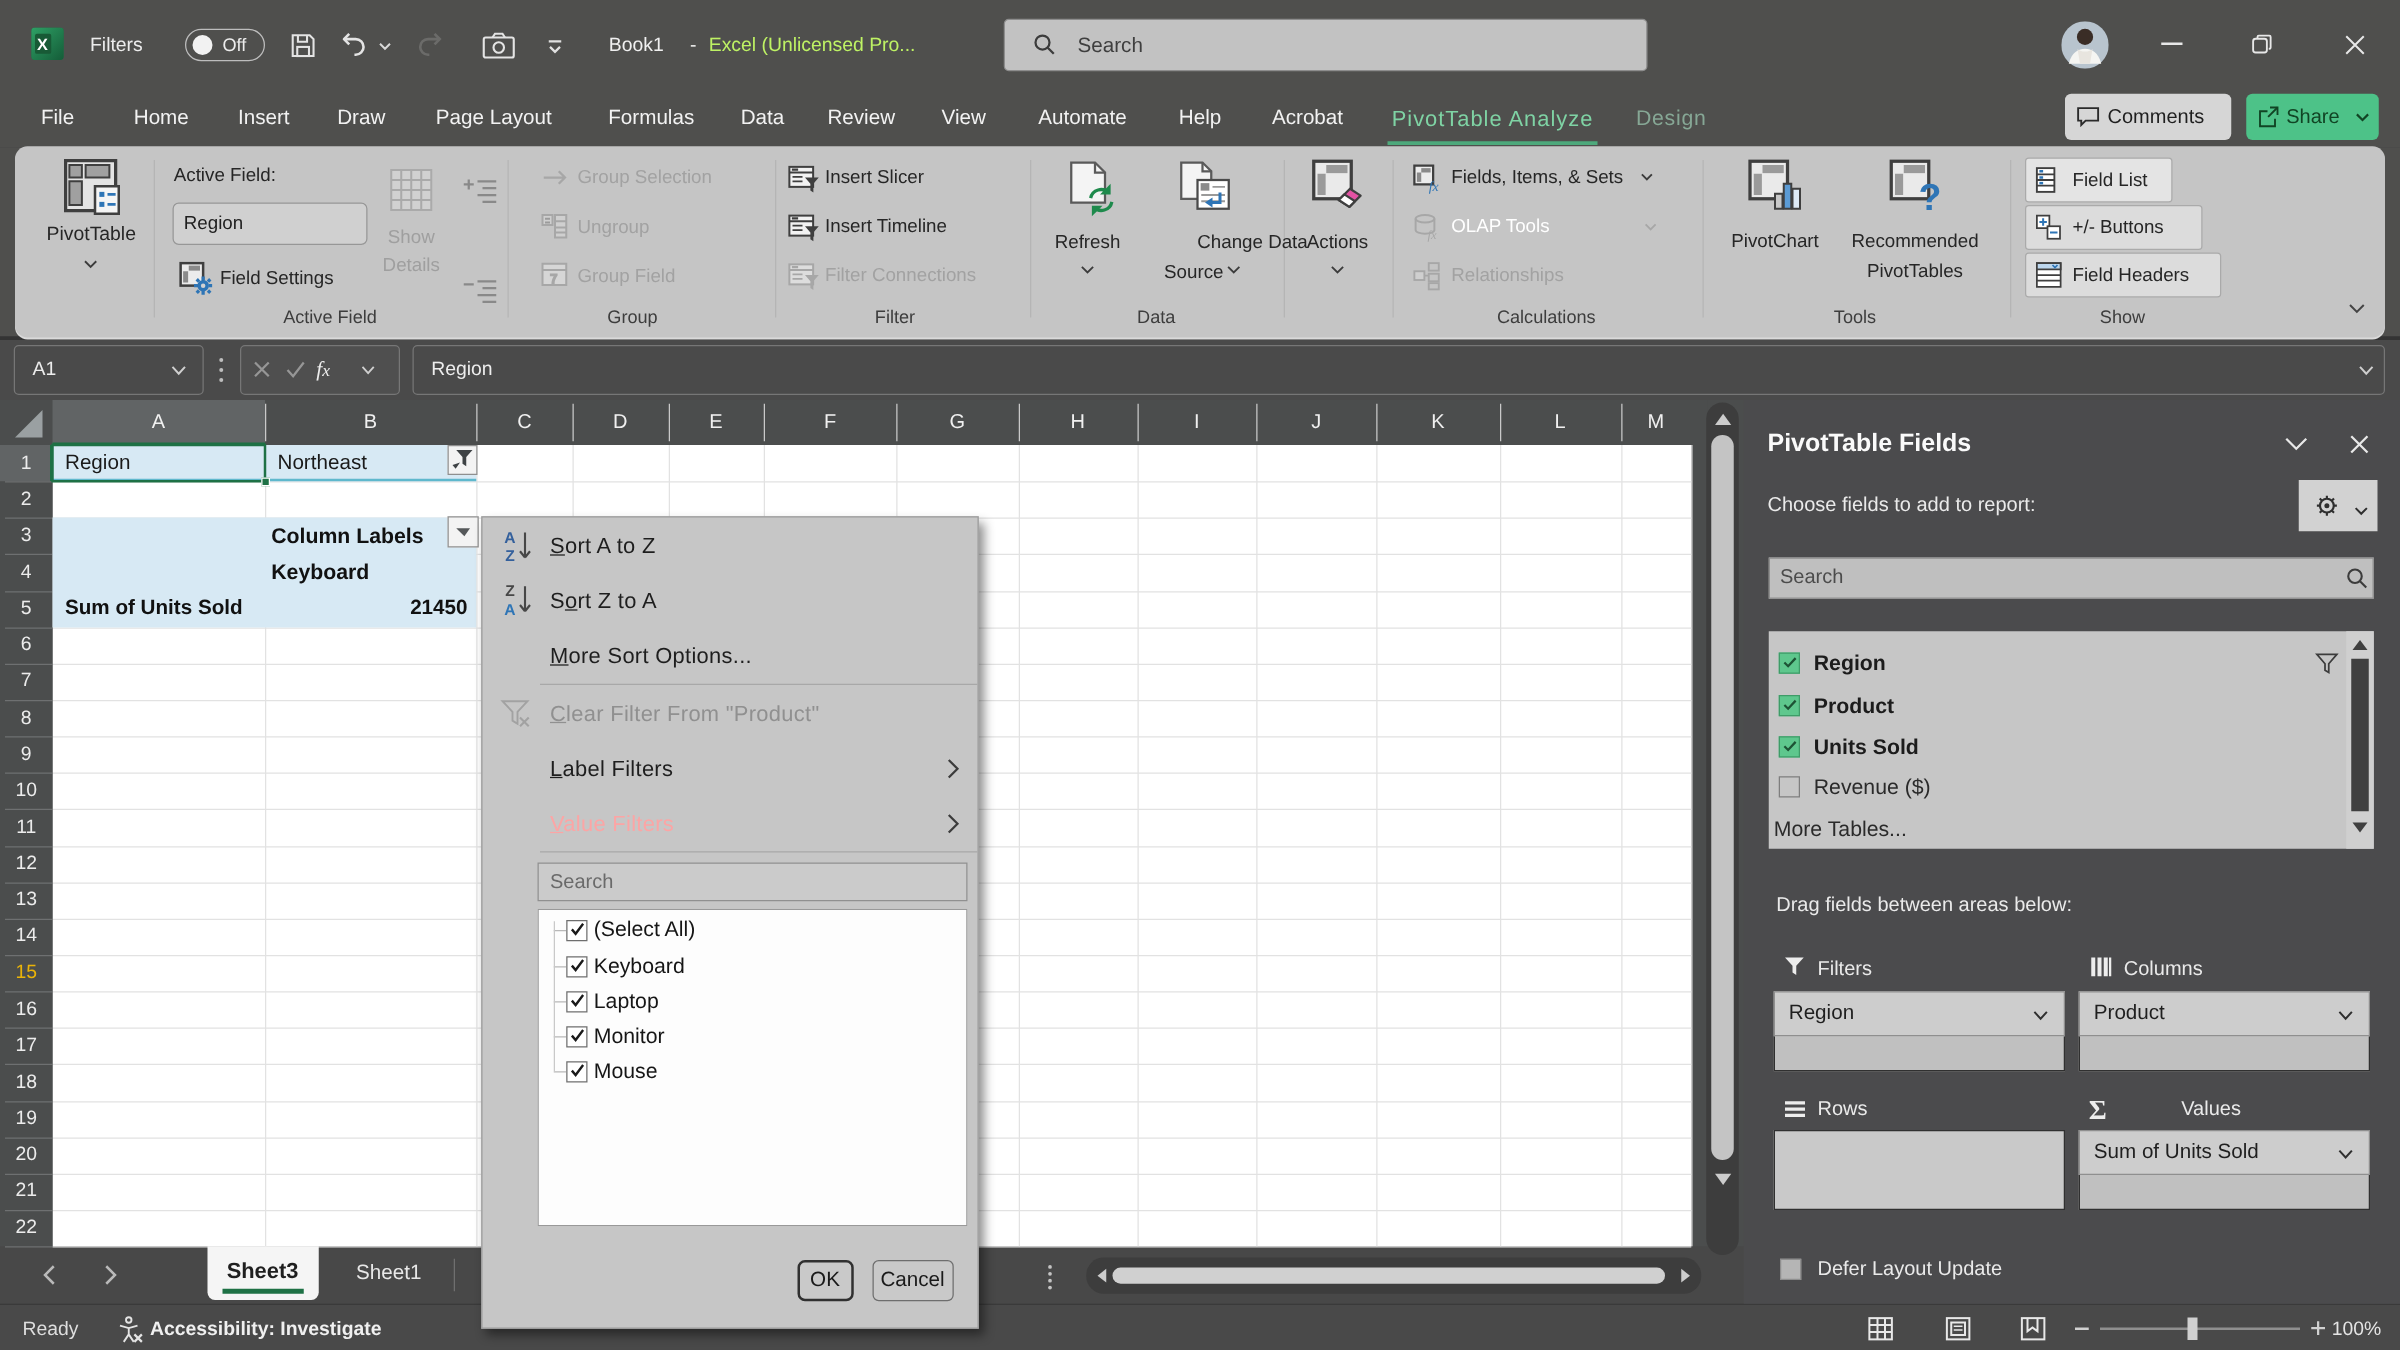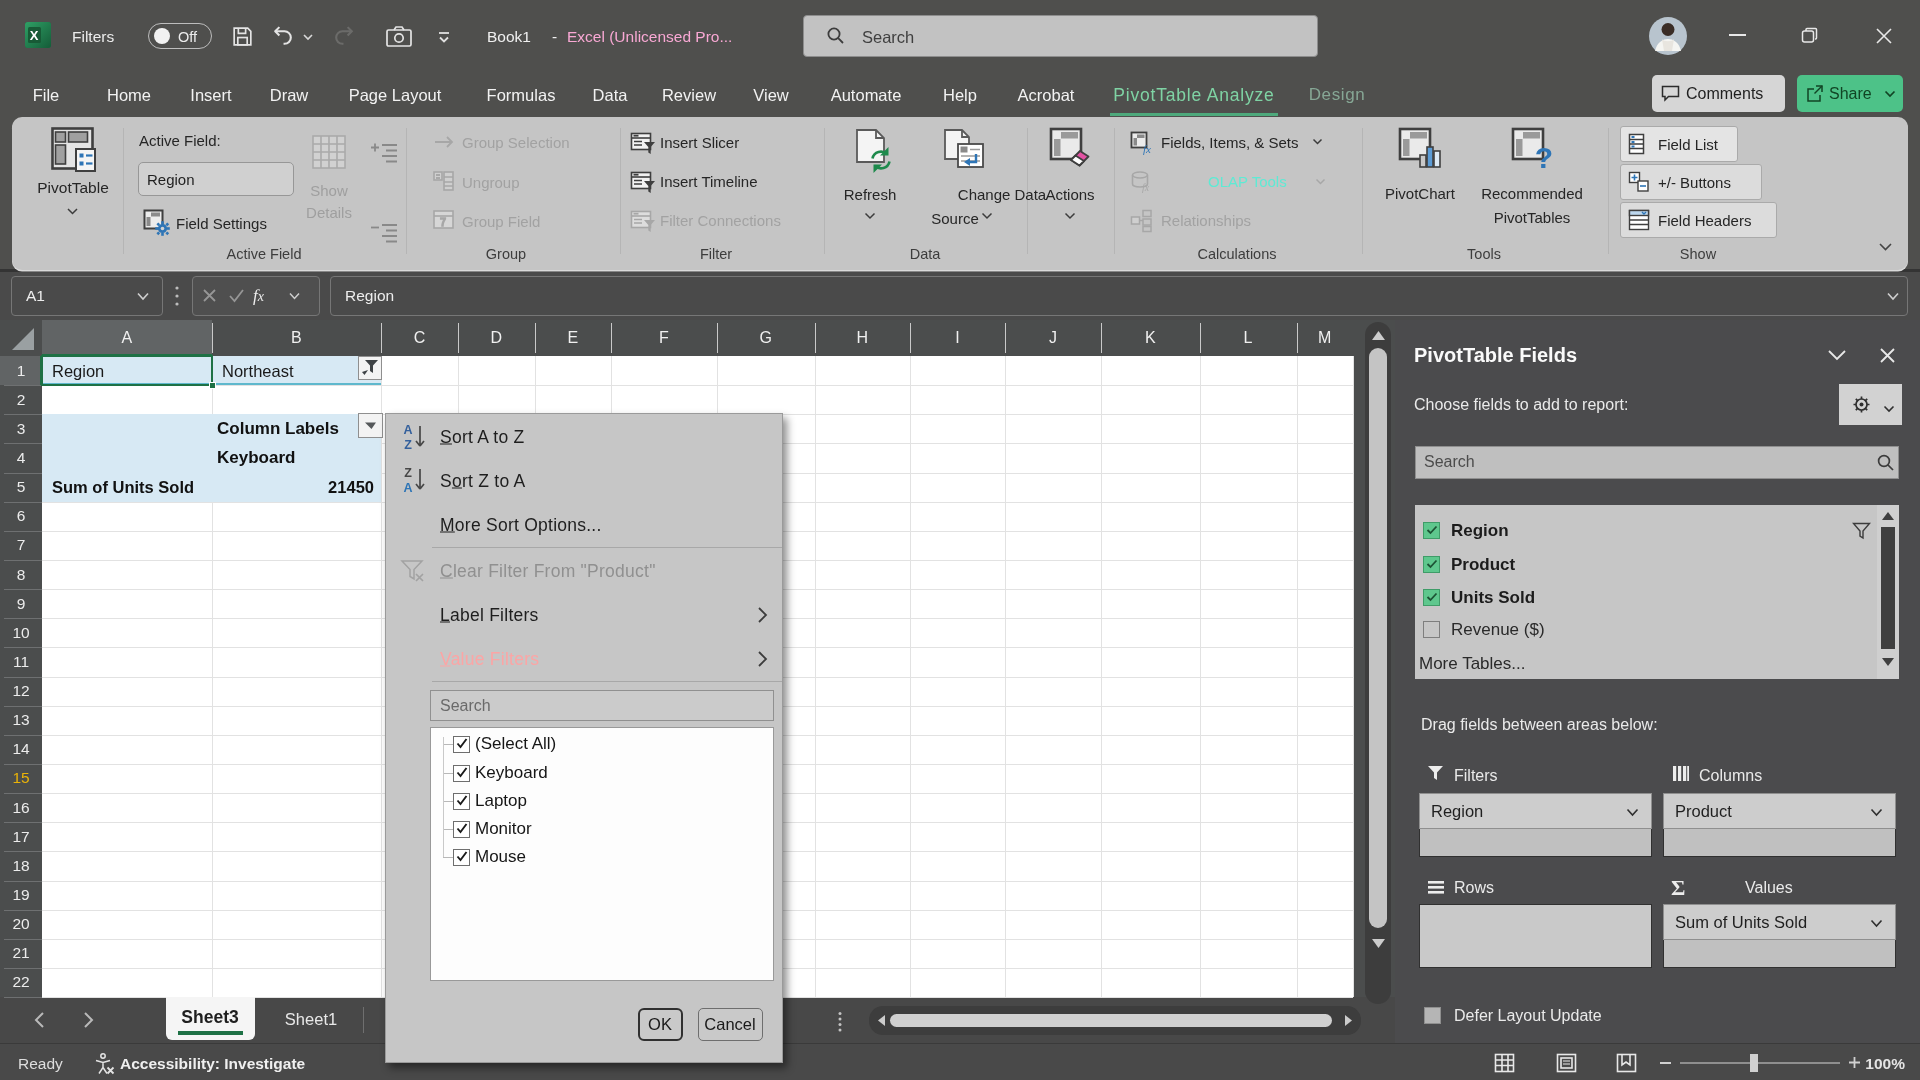--- a/index.html
+++ b/index.html
@@ -53,21 +53,21 @@
       <rect x="2" y="5" width="24" height="16" rx="1.5"></rect>
       <path d="M9 5l2-3h6l2 3"></path>
       <circle cx="14" cy="13" r="4.2"></circle>
     </svg>
 <svg class="ab" style="left:436px;top:30px" width="16" height="14" viewBox="0 0 16 14" fill="none" stroke="#e0e0e0" stroke-width="1.8">
       <path d="M3 3h10"></path>
       <path d="M4 7.5l4 4 4-4"></path>
     </svg>
 <div class="ab" style="left:487px;top:37px;transform:translateY(-50%);font-size:15.5px;color:#f0f0f0;font-weight:400;white-space:nowrap;">Book1</div>
 <div class="ab" style="left:552px;top:37px;transform:translateY(-50%);font-size:15.5px;color:#f0f0f0;font-weight:400;white-space:nowrap;">-</div>
-<div class="ab" style="left:567px;top:37px;transform:translateY(-50%);font-size:15.5px;color:#f9a8d4;font-weight:400;white-space:nowrap;">Excel (Unlicensed Pro...</div>
+<div class="ab" style="left:567px;top:37px;transform:translateY(-50%);font-size:15.5px;color:#bef264;font-weight:400;white-space:nowrap;">Excel (Unlicensed Pro...</div>
 <div class="ab" style="left:803px;top:15px;width:515px;height:42px;background:#c2c2c2;border-radius:4px;border:1px solid #8d8d8d"></div>
 <svg class="ab" style="left:826px;top:26px" width="19" height="19" viewBox="0 0 19 19" fill="none" stroke="#3c3c3c" stroke-width="1.8">
       <circle cx="8" cy="8" r="5.6"></circle>
       <path d="M12.2 12.2 17 17"></path>
     </svg>
 <div class="ab" style="left:862px;top:37px;transform:translateY(-50%);font-size:16.5px;color:#3f3f3f;font-weight:400;white-space:nowrap;">Search</div>
 <svg class="ab" style="left:1649px;top:17px" width="38" height="38" viewBox="0 0 38 38">
       <circle cx="19" cy="19" r="19" fill="#b8c4ce"></circle>
       <circle cx="19" cy="12.5" r="6.5" fill="#3a2d26"></circle>
       <path d="M6 34c2-9 8-12 13-12s11 3 13 12z" fill="#f5f5f2"></path>
@@ -266,21 +266,21 @@
     </svg>
 <div class="ab" style="left:1161px;top:142px;transform:translateY(-50%);font-size:15px;color:#262626;font-weight:400;white-space:nowrap;">Fields, Items, &amp; Sets</div>
 <svg class="ab" style="left:1312px;top:138px" width="11" height="8" viewBox="0 0 11 8" fill="none" stroke="#3c3c3c" stroke-width="1.5">
       <path d="M1.5 1.5 5.5 5.5 9.5 1.5"></path>
     </svg>
 <svg class="ab" style="left:1130px;top:170px;opacity:.55" width="24" height="24" viewBox="0 0 24 24" fill="none" stroke="#8f8f8f" stroke-width="1.6">
       <ellipse cx="10" cy="5" rx="7.5" ry="3"></ellipse>
       <path d="M2.5 5v9c0 1.7 3.4 3 7.5 3s7.5-1.3 7.5-3V5"></path>
       <text x="12" y="21" font-size="10" font-style="italic" fill="#8f8f8f" stroke="none" font-family="Liberation Serif">fx</text>
     </svg>
-<div class="ab" style="left:1161px;top:181px;transform:translateY(-50%);font-size:15px;color:#5eead4;font-weight:400;white-space:nowrap;margin-left:47px;">OLAP Tools</div>
+<div class="ab" style="left:1161px;top:181px;transform:translateY(-50%);font-size:15px;color:#ffffff;font-weight:400;white-space:nowrap;">OLAP Tools</div>
 <svg class="ab" style="left:1315px;top:178px;opacity:.55" width="11" height="8" viewBox="0 0 11 8" fill="none" stroke="#8f8f8f" stroke-width="1.5">
       <path d="M1.5 1.5 5.5 5.5 9.5 1.5"></path>
     </svg>
 <svg class="ab" style="left:1130px;top:209px;opacity:.55" width="24" height="24" viewBox="0 0 24 24" fill="none" stroke="#8f8f8f" stroke-width="1.5">
       <rect x="1.5" y="8" width="8" height="7" fill="#d8d8d8"></rect>
       <rect x="13" y="1.5" width="8" height="6"></rect>
       <rect x="13" y="10" width="8" height="6"></rect>
       <rect x="13" y="17.5" width="8" height="5"></rect>
       <path d="M9.5 11.5h3.5"></path>
     </svg>
@@ -537,21 +537,21 @@
 <svg class="ab" style="left:1616px;top:1053px" width="21" height="20" viewBox="0 0 21 20" fill="none" stroke="#e8e8e8" stroke-width="1.6">
       <rect x="1.5" y="1.5" width="18" height="17"></rect>
       <path d="M6 1.5V12l4-3 4 3V1.5" fill="none"></path>
     </svg>
 <div class="ab" style="left:1660px;top:1062px;width:11px;height:2px;background:#d0d0d0"></div>
 <div class="ab" style="left:1680px;top:1062px;width:160px;height:2px;background:#8f8f8f"></div>
 <div class="ab" style="left:1750px;top:1054px;width:8px;height:18px;background:#d0d0d0"></div>
 <svg class="ab" style="left:1848px;top:1056px" width="13" height="13" viewBox="0 0 13 13" stroke="#d0d0d0" stroke-width="1.8">
       <path d="M6.5 1v11M1 6.5h11"></path>
     </svg>
-<div class="ab" style="right:15px;top:1064px;transform:translateY(-50%);font-size:15.5px;color:#e4e4e4;font-weight:700;white-space:nowrap;">100%</div>
+<div class="ab" style="right:15px;top:1064px;transform:translateY(-50%);font-size:15.5px;color:#e4e4e4;font-weight:400;white-space:nowrap;">100%</div>
 <div class="ab" style="left:1414px;top:355px;transform:translateY(-50%);font-size:20px;color:#fafafa;font-weight:700;white-space:nowrap;">PivotTable Fields</div>
 <svg class="ab" style="left:1827px;top:349px" width="20" height="13" viewBox="0 0 20 13" fill="none" stroke="#e8e8e8" stroke-width="1.8">
       <path d="M2 2l8 8 8-8"></path>
     </svg>
 <svg class="ab" style="left:1879px;top:347px" width="17" height="17" viewBox="0 0 17 17" stroke="#e8e8e8" stroke-width="1.8">
       <path d="M2 2l13 13M15 2 2 15"></path>
     </svg>
 <div class="ab" style="left:1414px;top:405px;transform:translateY(-50%);font-size:16px;color:#eaeaea;font-weight:400;white-space:nowrap;">Choose fields to add to report:</div>
 <div class="ab" style="left:1839px;top:384px;width:63px;height:41px;background:#d2d2d2"></div>
 <svg class="ab" style="left:1849px;top:392px" width="25" height="25" viewBox="0 0 25 25" fill="none" stroke="#2f2f2f" stroke-width="1.7">

